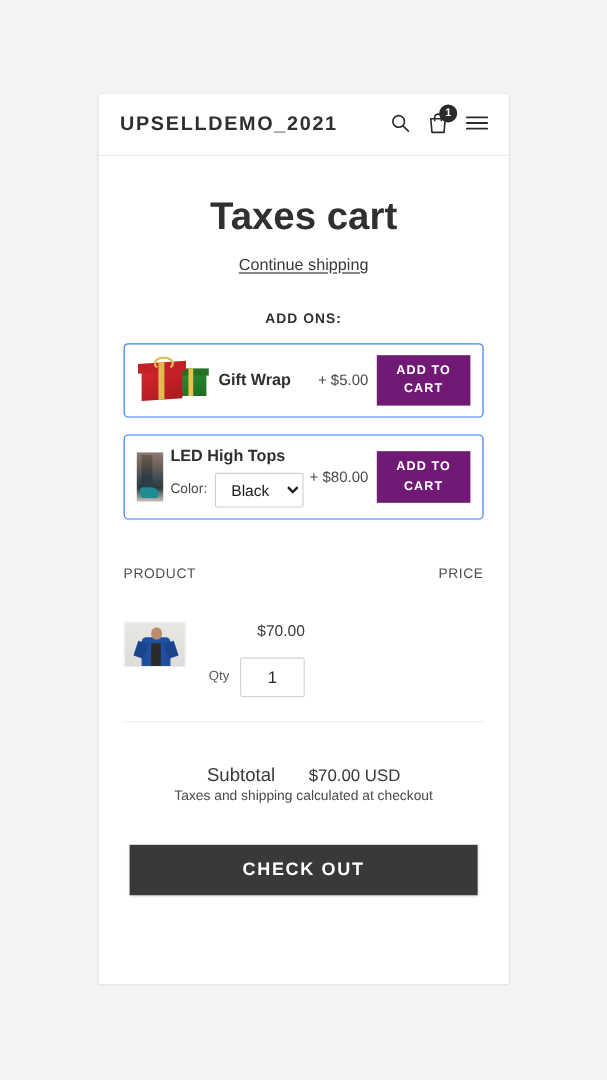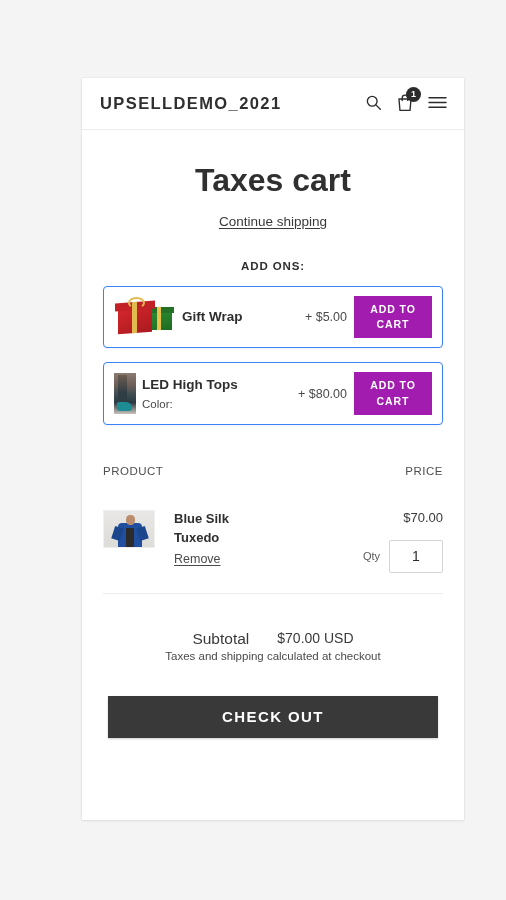--- a/index.html
+++ b/index.html
@@ -21,21 +21,21 @@
     width: 506px;
     height: 900px;
     background: #f4f4f4;
   }
 
   
   #site-card {
     position: absolute;
     left: 82px;
     top: 78px;
-    width: 382px;
+    width: 342px;
     height: 742px;
     background: #ffffff;
     box-shadow: 0 0 1px rgba(0,0,0,0.16), 0 1px 3px rgba(0,0,0,0.07);
     overflow: hidden;
   }
 
   
   .site-header {
     height: 52px;
     display: flex;
@@ -264,21 +264,21 @@
     flex: 0 0 auto;
     font-size: 12.5px;
     color: #4a4a4a;
     padding: 0 7px;
     white-space: nowrap;
   }
   .add-to-cart-btn {
     flex: 0 0 auto;
     width: 78px;
     min-height: 42px;
-    background: #a21caf;
+    background: #701a75;
     color: #ffffff;
     border: none;
     font-family: "Liberation Sans", sans-serif;
     font-size: 10.5px;
     font-weight: bold;
     letter-spacing: 0.9px;
     line-height: 1.45;
     cursor: pointer;
     padding: 6px 4px;
     text-align: center;
@@ -531,20 +531,23 @@
 
       <div class="addon-card">
         <div class="addon-thumb">
           <div class="shoes-img"></div>
         </div>
 
         <div class="addon-info">
           <div class="addon-name">LED High Tops</div>
           <div class="addon-variant-row">
             <span class="variant-label">Color:</span>
+            <select class="variant-select">
+              <option>Black</option>
+            </select>
           </div>
         </div>
 
         <div class="addon-price">+ $80.00</div>
 
         <button class="add-to-cart-btn">ADD TO CART</button>
       </div>
 
       <div class="cart-table">
 
@@ -555,24 +558,20 @@
 
         <div class="cart-row">
           <div class="product-thumb">
             <div class="tux-body"></div>
             <div class="tux-arm-l"></div>
             <div class="tux-arm-r"></div>
             <div class="tux-shirt"></div>
             <div class="tux-head"></div>
           </div>
 
-          <div class="product-details">
-            <div class="product-name">Blue Silk Tuxedo</div>
-            <a class="remove-link">Remove</a>
-          </div>
 
           <div class="product-right">
             <div class="product-price">$70.00</div>
             <div class="qty-wrap">
               <span class="qty-label">Qty</span>
               <input class="qty-input" type="text" value="1" style="">
             </div>
           </div>
         </div>
       </div>

